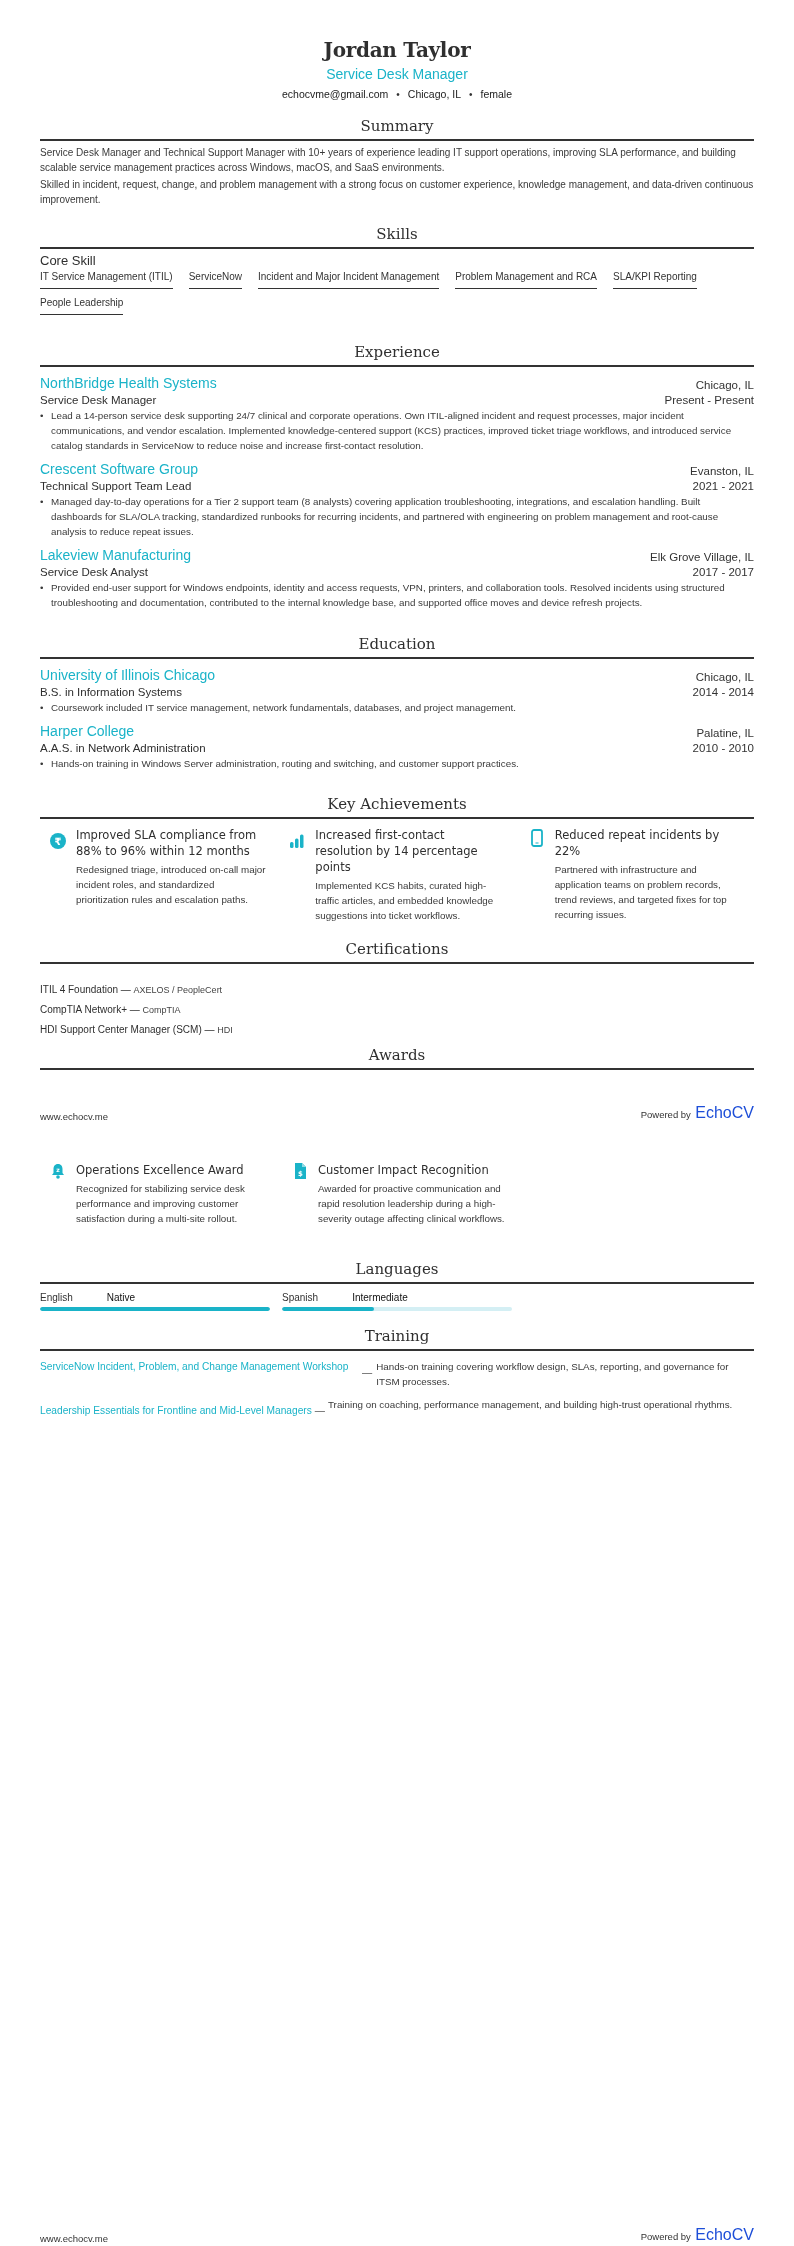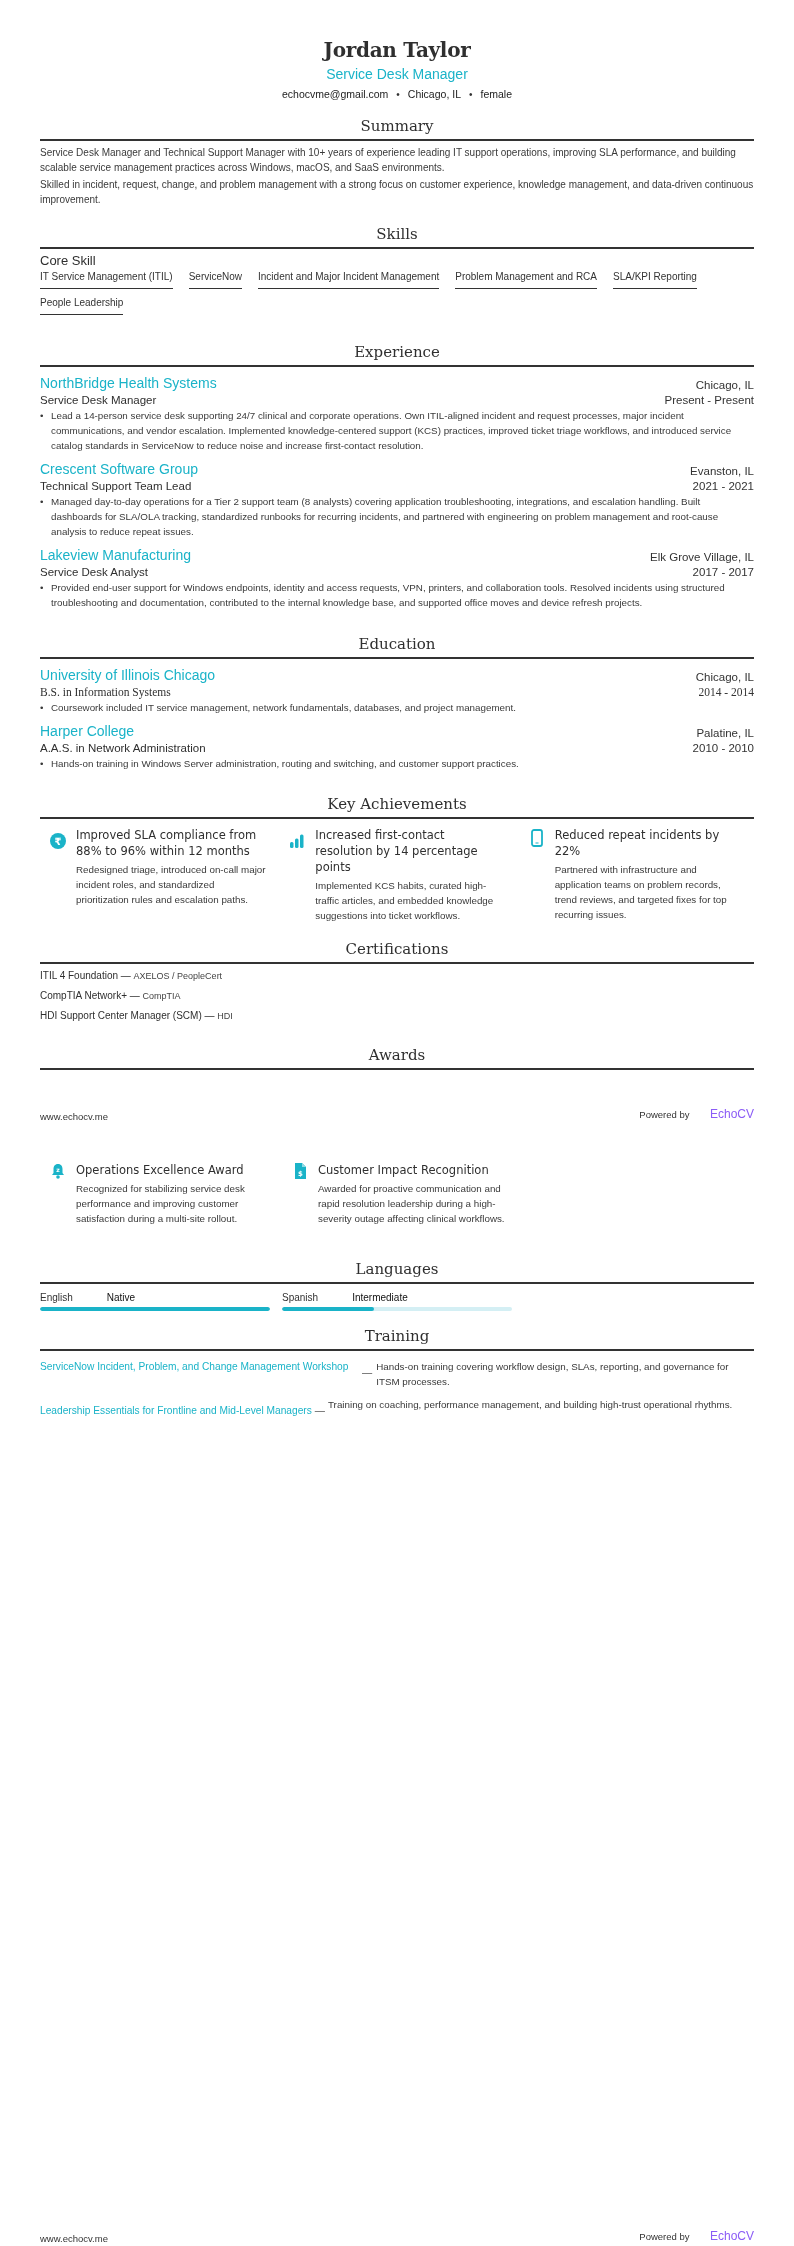--- a/index.html
+++ b/index.html
@@ -48,21 +48,21 @@
   .ach-body { width: 190px; }
   .ach-title { font-family: "DejaVu Sans", sans-serif; font-size: 11.5px; color: #2f2f2f; line-height: 16px; }
   .ach-desc { font-size: 9.8px; color: #3a3a3a; line-height: 15px; margin-top: 3px; }
 
   .cert { font-size: 10px; color: #2f2f2f; margin-top: 9px; }
   .cert .issuer { font-size: 9px; color: #444; }
 
   .footer { position: absolute; left: 40px; width: 714px; display: flex; justify-content: space-between; align-items: flex-end; }
   .footer .site { font-size: 9.5px; color: #333; }
   .footer .powered { font-size: 9.5px; color: #333; }
-  .footer .brand { font-size: 12px; color: #8b5cf6; margin-left: 16px; }
+  .footer .brand { font-size: 16px; color: #1d4ed8; }
 
   .lang-row { display: flex; margin-top: 8px; }
   .lang { width: 230px; margin-right: 12px; }
   .lang-text { font-size: 10px; color: #333; }
   .lang-text .lvl { color: #111; margin-left: 6px; padding-left: 28px; }
   .lang-bar { height: 4px; border-radius: 2px; background: #d4eff4; margin-top: 4px; position: relative; overflow: hidden; }
   .lang-fill { position: absolute; left: 0; top: 0; bottom: 0; background: #1ab3c8; border-radius: 2px; }
 
   .train { display: flex; margin-top: 8px; font-size: 10.2px; line-height: 15px; }
   .train-name { color: #1ab3c8; }
@@ -140,21 +140,21 @@
 </div>
 
 <div class="page" style="top:635px;">
   <div class="section-title">Education</div>
 
   <div class="entry">
     <div class="entry-row">
         <span class="org">University of Illinois Chicago</span>
         <span class="loc">Chicago, IL</span>
       </div>
-    <div class="entry-row" style="margin-top:3px;font-family:Liberation Serif, serif;">
+    <div class="entry-row" style="margin-top:3px;">
         <span class="role">B.S. in Information Systems</span>
         <span class="dates">2014 - 2014</span>
       </div>
     <div class="bullet">Coursework included IT service management, network fundamentals, databases, and project management.</div>
   </div>
 
   <div class="entry">
     <div class="entry-row">
         <span class="org">Harper College</span>
         <span class="loc">Palatine, IL</span>
@@ -205,21 +205,21 @@
       <div class="ach-body">
         <div class="ach-title">Reduced repeat incidents by 22%</div>
         <div class="ach-desc">Partnered with infrastructure and application teams on problem records, trend reviews, and targeted fixes for top recurring issues.</div>
       </div>
     </div>
   </div>
 </div>
 
 <div class="page" style="top:940px;">
   <div class="section-title">Certifications</div>
-  <div class="cert" style="margin-top:6px;"><span>ITIL 4 Foundation</span><span> — </span><span class="issuer">AXELOS / PeopleCert</span></div>
+  <div class="cert" style="margin-top:20px;"><span>ITIL 4 Foundation</span><span> — </span><span class="issuer">AXELOS / PeopleCert</span></div>
   <div class="cert"><span>CompTIA Network+</span><span> — </span><span class="issuer">CompTIA</span></div>
   <div class="cert"><span>HDI Support Center Manager (SCM)</span><span> — </span><span class="issuer">HDI</span></div>
 </div>
 
 <div class="page" style="top:1046px;">
   <div class="section-title">Awards</div>
 </div>
 
 <div class="footer" style="top:1104px;">
   <span class="site">www.echocv.me</span>

